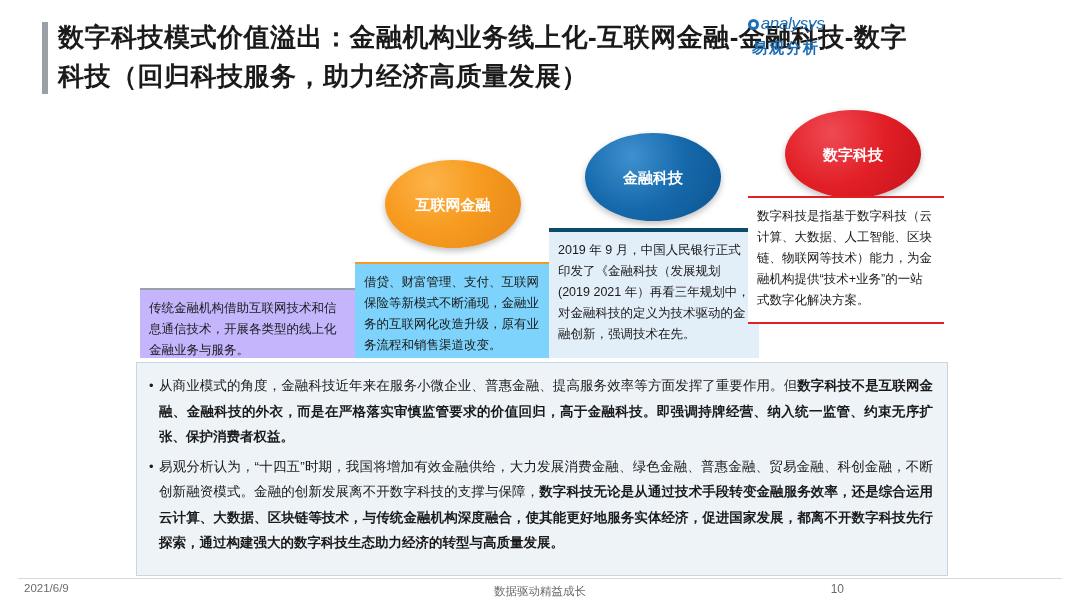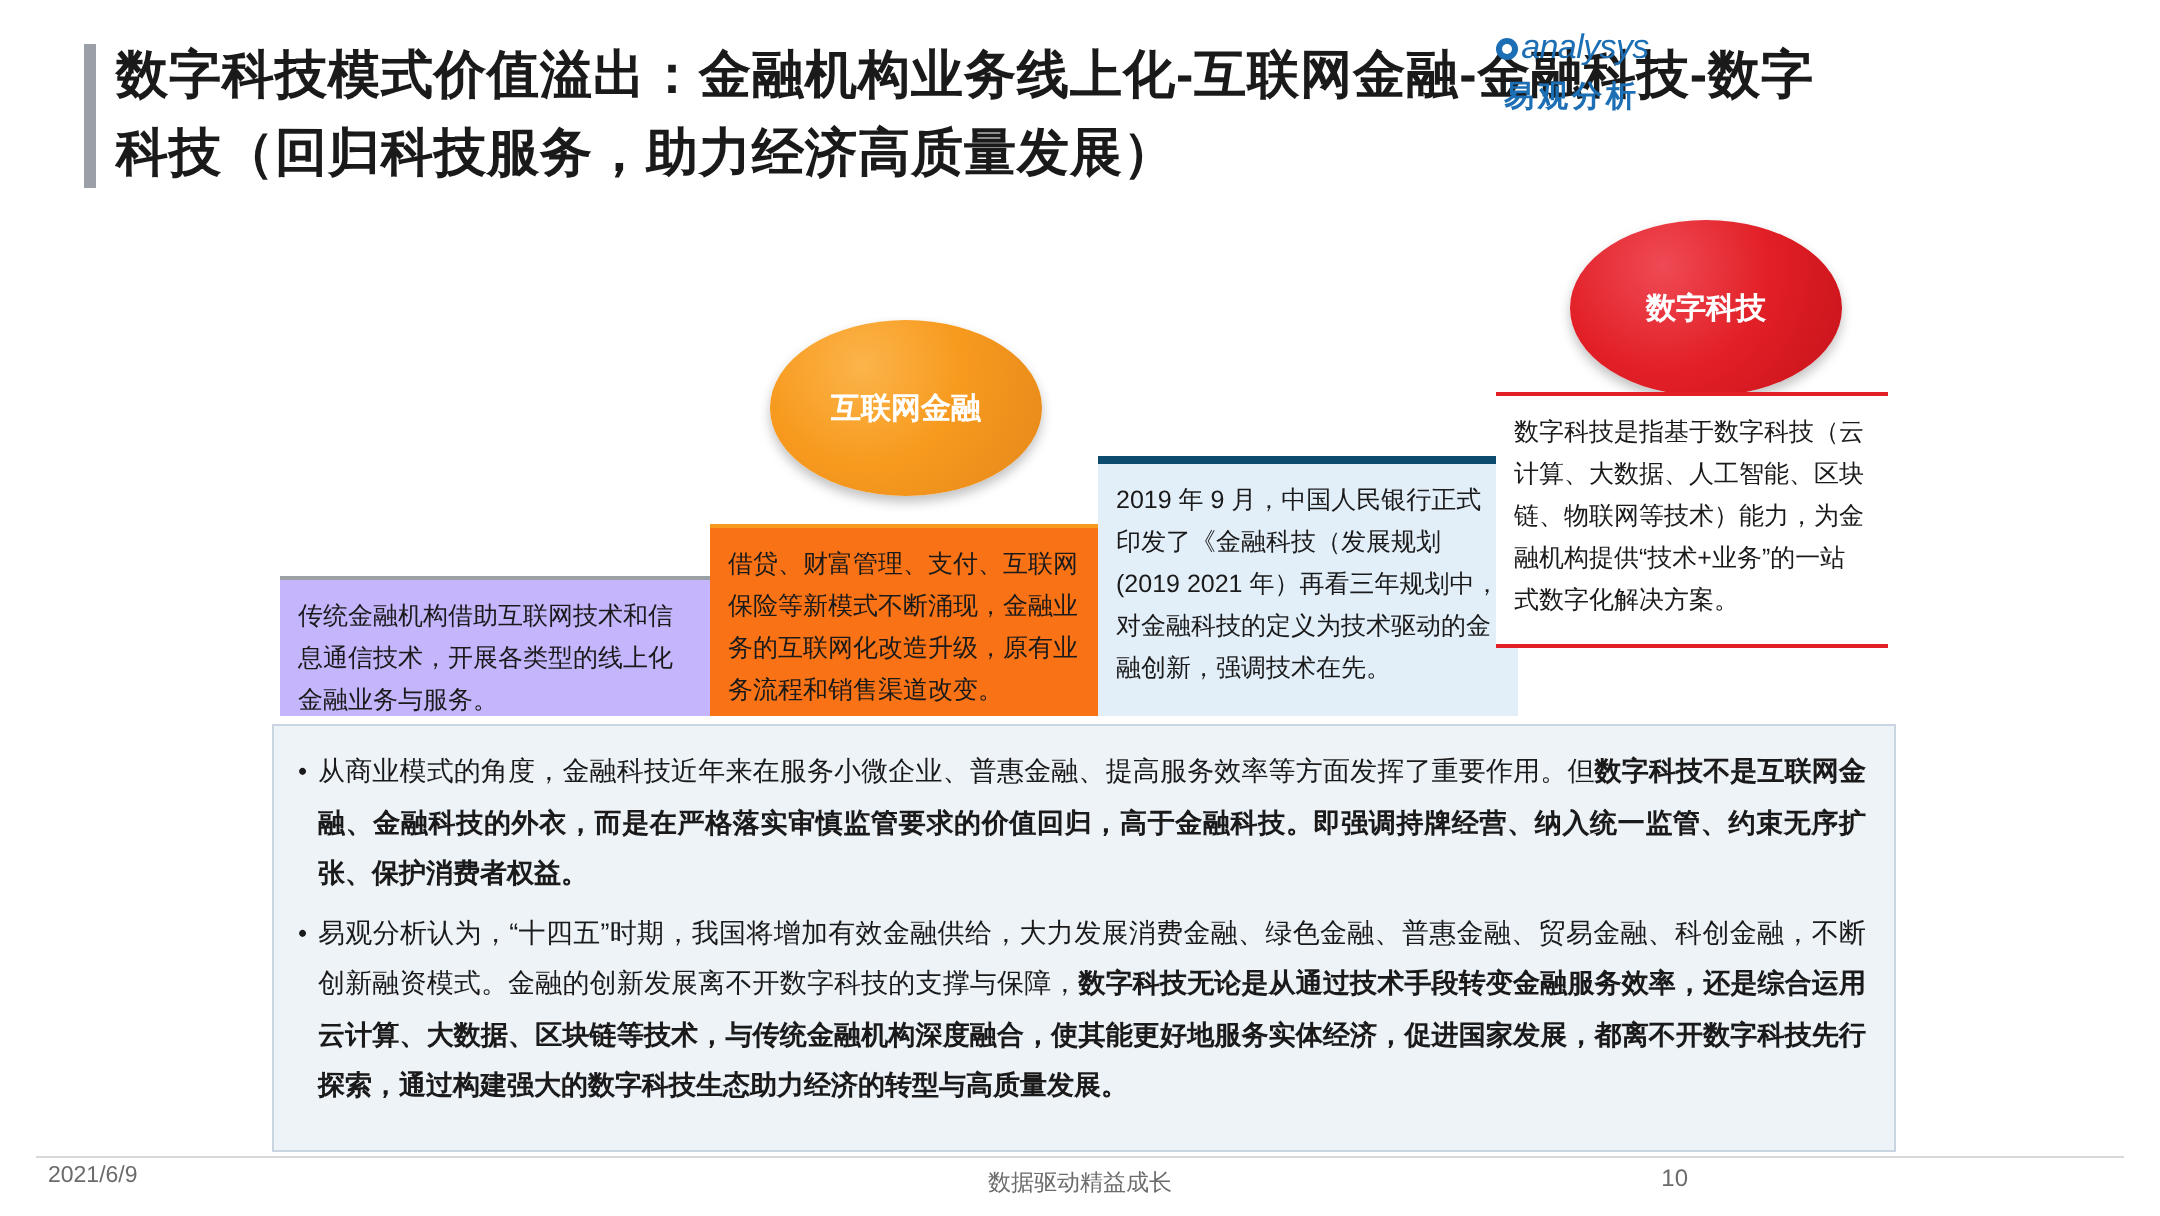--- a/index.html
+++ b/index.html
@@ -131,21 +131,21 @@
   }
   .box-gray {
     left: 140px; top: 288px;
     width: 216px; height: 70px;
     background: #c4b5fd;
     border-top: 2px solid #9aa0a6;
   }
   .box-orange {
     left: 355px; top: 262px;
     width: 198px; height: 96px;
-    background: #f97316;
+    background: #7dd3fc;
     border-top: 2px solid #f79a1e;
   }
   .box-blue {
     left: 549px; top: 228px;
     width: 210px; height: 130px;
     background: #e2eef8;
     border-top: 4px solid #0c4a6e;
   }
   .box-red {
     left: 748px; top: 196px;
@@ -245,20 +245,23 @@
   <div class="chain-line" style="left:521px; top:262px; width:30px;"></div>
   <div class="chain-line" style="left:721px; top:228px; width:28px;"></div>
 
   <div class="step-box box-gray">传统金融机构借助互联网技术和信息通信技术，开展各类型的线上化金融业务与服务。</div>
 
   <div class="ellipse e-orange">
     <span>互联网金融</span>
   </div>
   <div class="step-box box-orange">借贷、财富管理、支付、互联网保险等新模式不断涌现，金融业务的互联网化改造升级，原有业务流程和销售渠道改变。</div>
 
+  <div class="ellipse e-blue">
+    <span>金融科技</span>
+  </div>
   <div class="step-box box-blue">2019 年 9 月，中国人民银行正式印发了《金融科技（发展规划(2019 2021 年）再看三年规划中，对金融科技的定义为技术驱动的金融创新，强调技术在先。</div>
 
   <div class="ellipse e-red">
     <span>数字科技</span>
   </div>
   <div class="step-box box-red">数字科技是指基于数字科技（云计算、大数据、人工智能、区块链、物联网等技术）能力，为金融机构提供“技术+业务”的一站式数字化解决方案。</div>
   <div class="box-red-underline"></div>
 
   <div class="conclusion">
 

